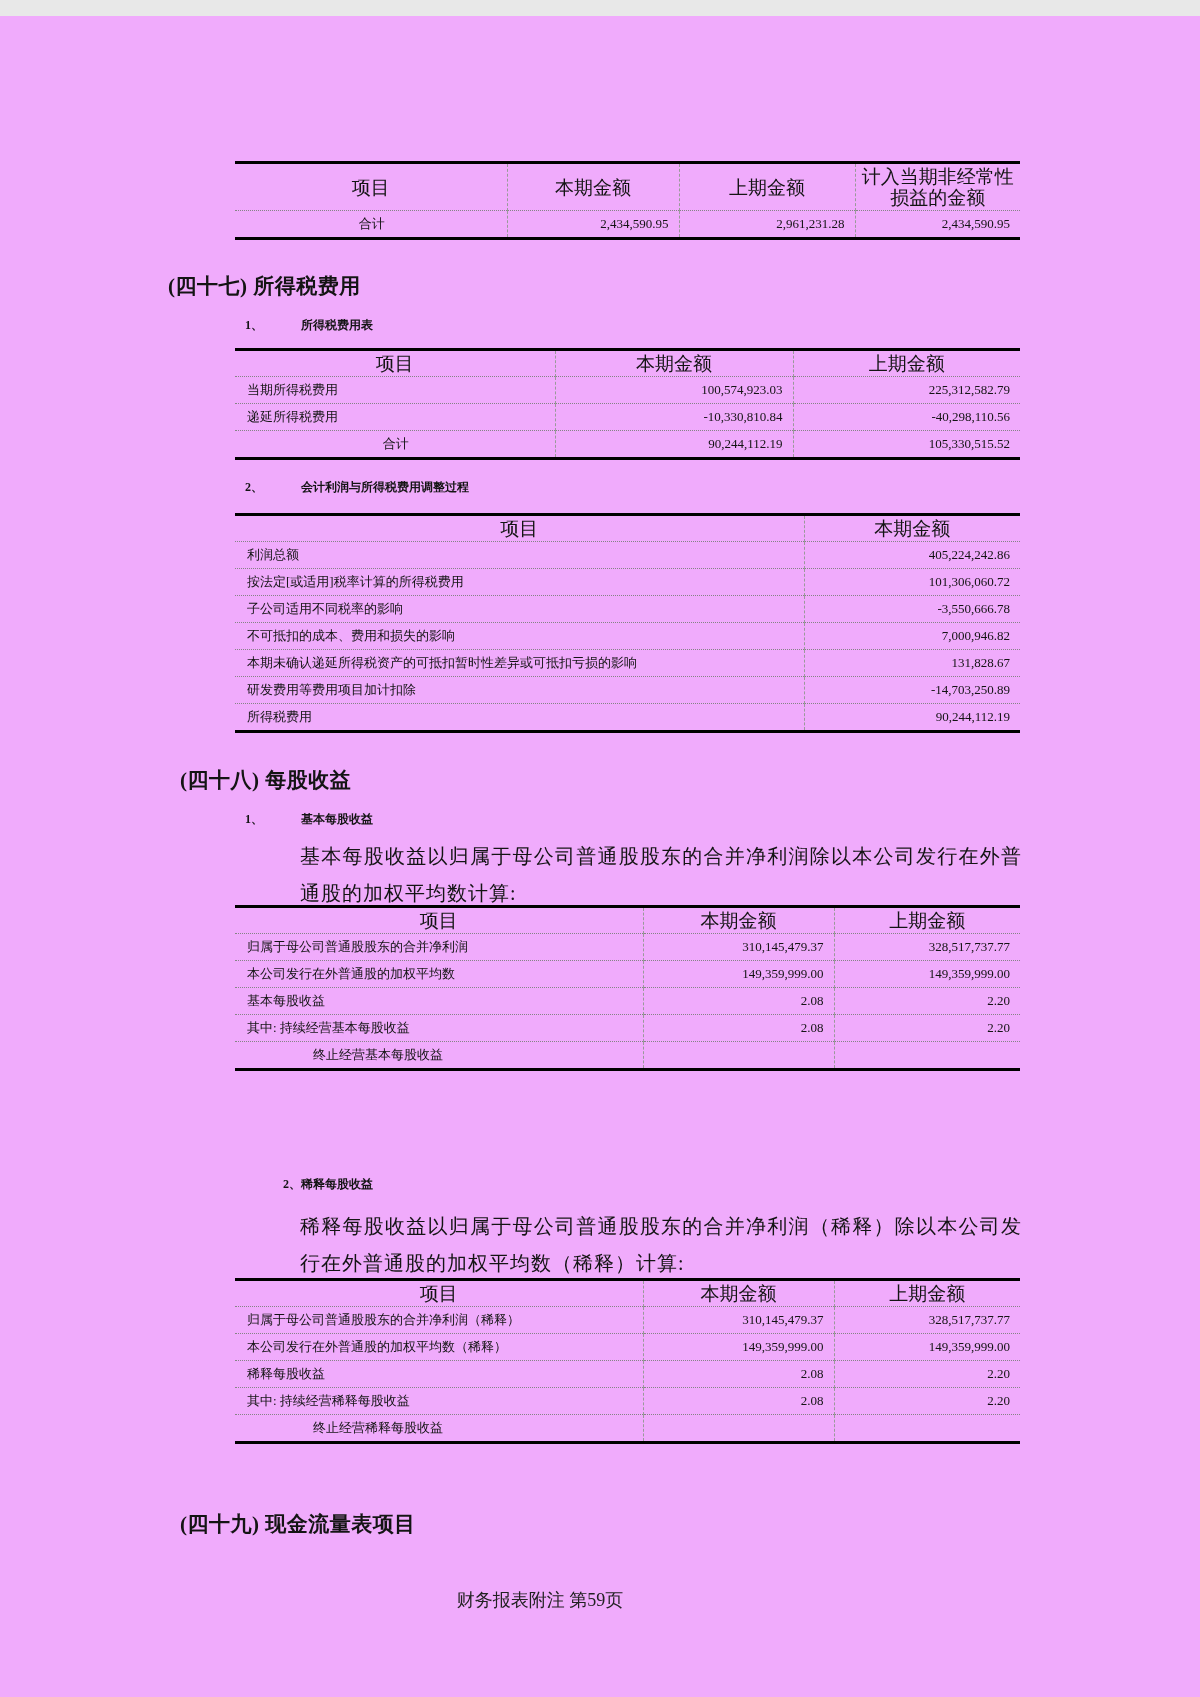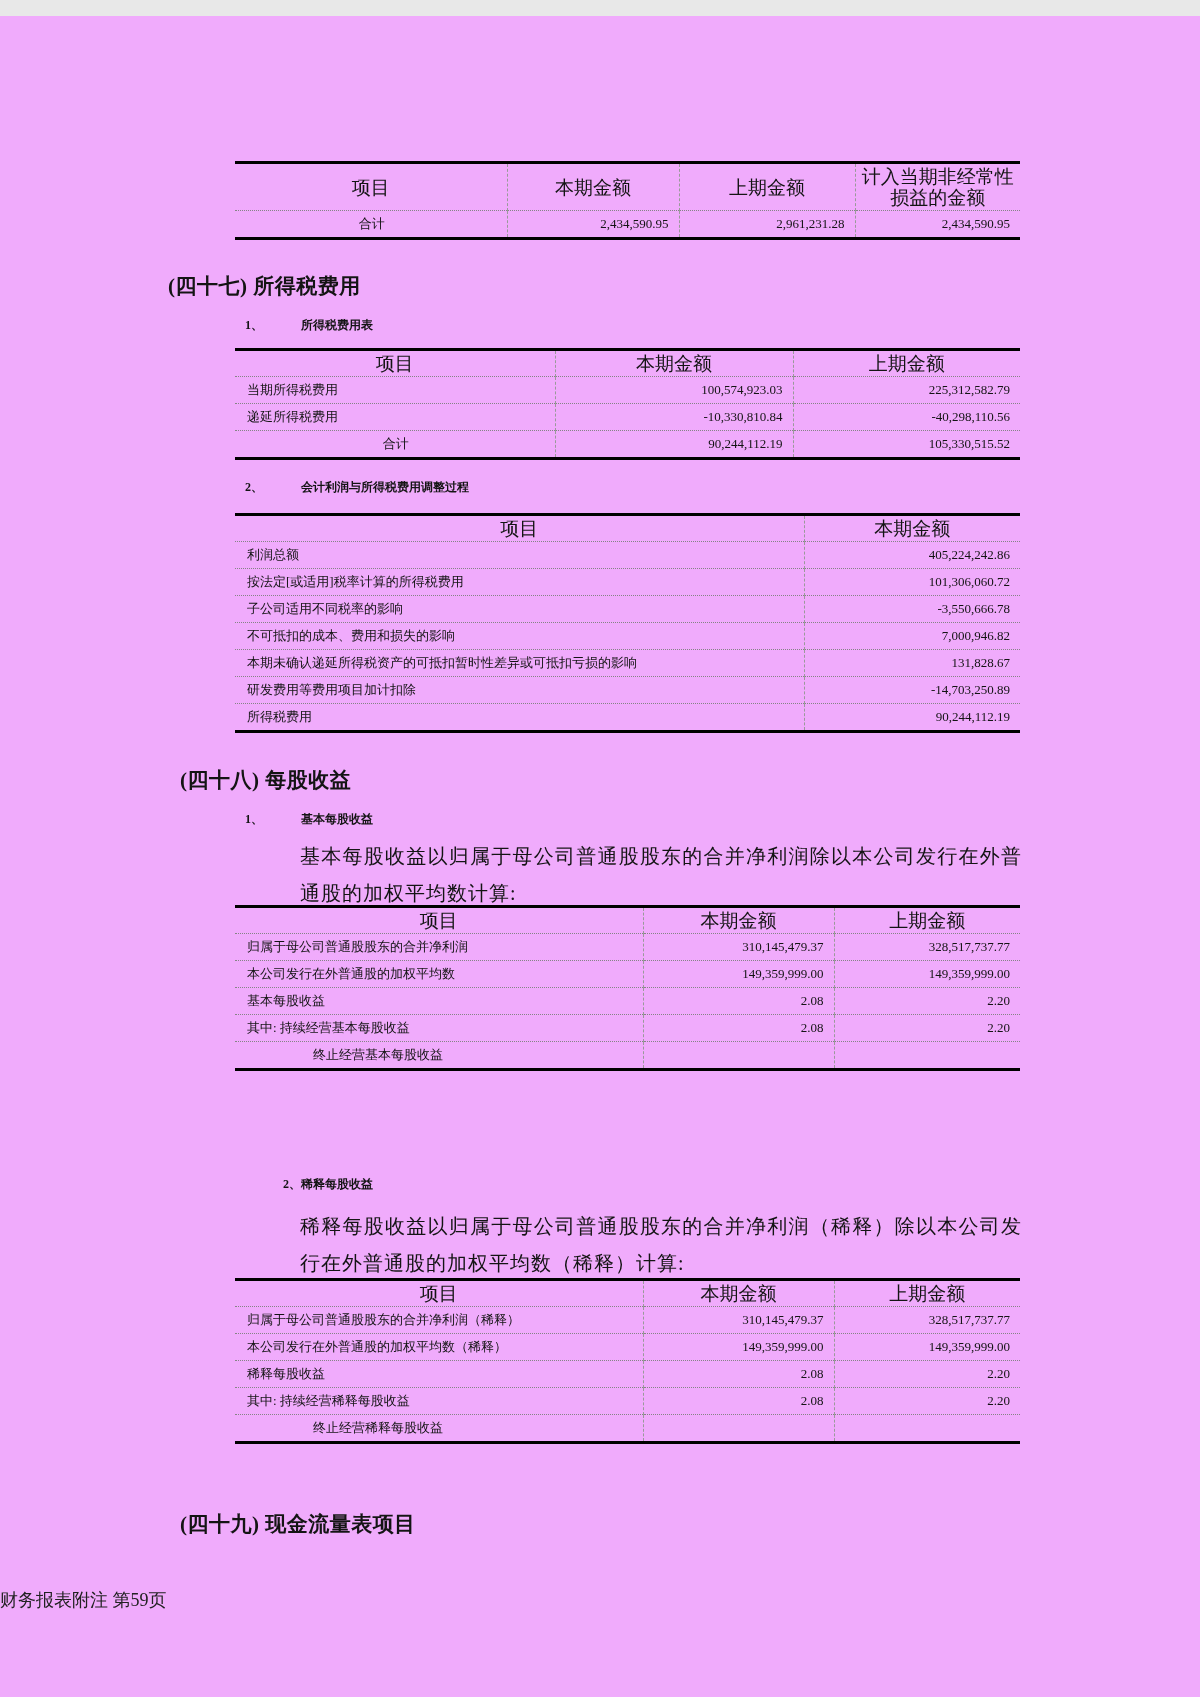--- a/index.html
+++ b/index.html
@@ -31,21 +31,21 @@
   .tbl .lbl-center{text-align:center;}
   .tbl .lbl-indent{text-align:left;padding-left:78px;}
   
   .sec-head{font-size:21px;font-weight:bold;letter-spacing:0.5px;white-space:nowrap;}
   .sub-head{font-size:12px;font-weight:bold;white-space:nowrap;}
   .sub-head .n{display:inline-block;width:56px;}
   .para{
     width:722px;font-size:20px;line-height:37px;letter-spacing:1px;
     text-align:justify;text-justify:inter-ideograph;margin:0;
   }
-  .footer{width:1080px;text-align:left;font-size:18px;color:#222;}
+  .footer{width:1080px;text-align:center;font-size:18px;color:#222;}
 </style>
 </head>
 <body>
 
 <div class="page">
 
   <table class="tbl abs" style="left:235px;top:145px;">
     <colgroup>
         <col style="width:272px">
         <col style="width:172px">

